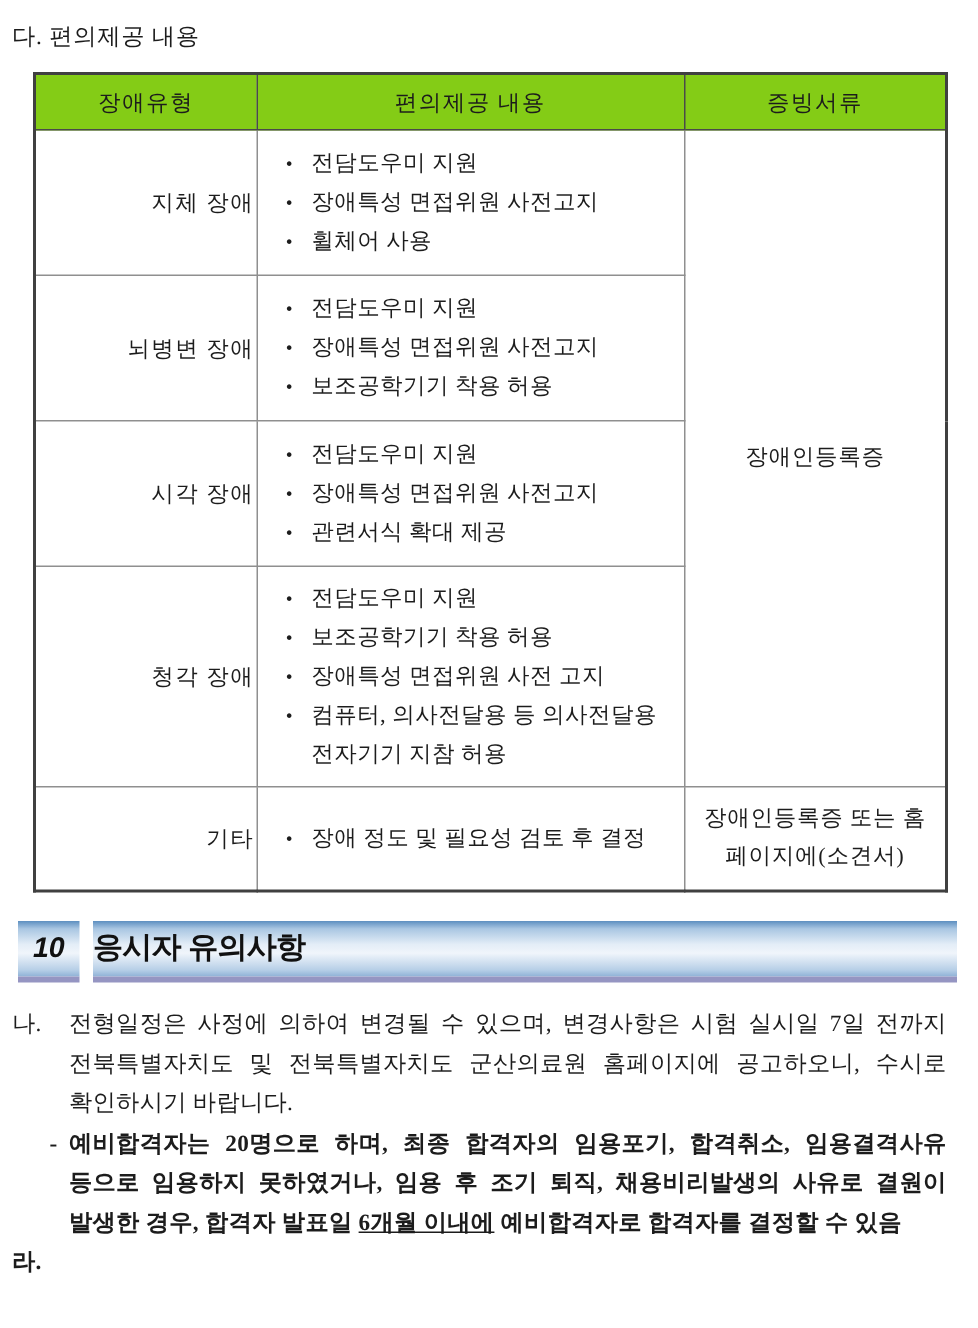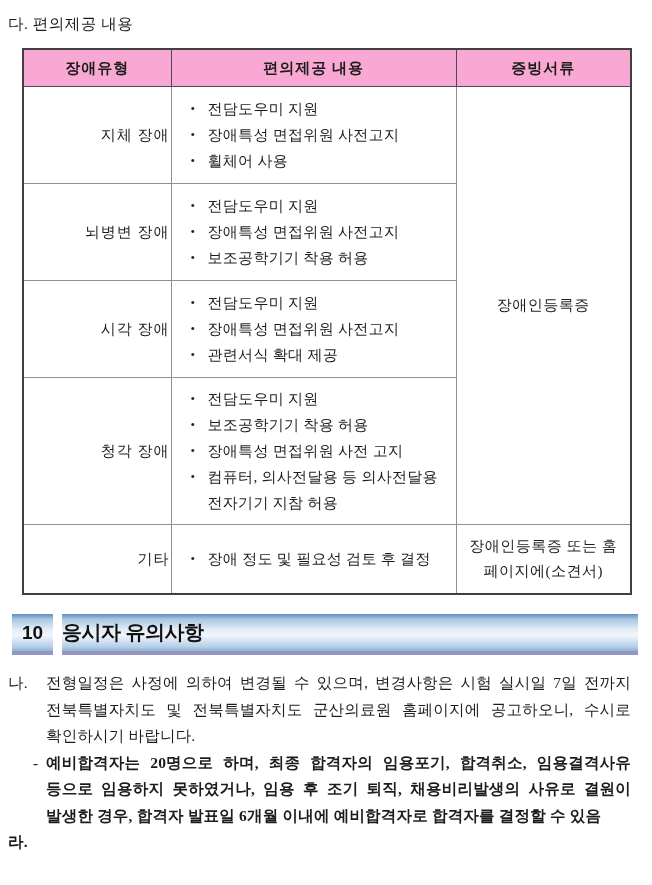--- a/index.html
+++ b/index.html
@@ -25,22 +25,22 @@
   
   table.acc-table {
     border-collapse: collapse;
     margin-left: 15px;
     width: 608px;
     table-layout: fixed;
     font-size: 15px;
   }
   table.acc-table { border: 2px solid #404040; }
   .acc-table th {
-    background: #f9a8d4;
-    font-weight: bold;
+    background: #84cc16;
+    font-weight: normal;
     border: 1px solid #4a4a4a;
     border-bottom: 1px solid #4a4a4a;
     height: 34px;
     text-align: center;
     letter-spacing: 1px;
   }
   .acc-table td {
     border: 1px solid #8f8f8f;
     vertical-align: middle;
   }
@@ -87,20 +87,21 @@
     height: 37px;
   }
   .band-num {
     width: 41px;
     text-align: center;
     line-height: 37px;
     font-size: 19px;
     font-weight: bold;
     color: #111;
     margin-right: 9px;
+    font-style: italic;
   }
   .band-title {
     flex: 1;
     line-height: 37px;
     font-size: 20px;
     font-weight: bold;
     color: #111;
     letter-spacing: -0.5px;
   }
 
@@ -133,21 +134,21 @@
     margin: 0;
     font-weight: bold;
     letter-spacing: 0.2px;
   }
   .note-sub .mkr {
     display: inline-block;
     width: 13px;
     text-indent: 0;
   }
   .bold { font-weight: bold; }
-  .uline { }
+  .uline { text-decoration: underline; }
 </style>
 </head>
 <body>
 
 <div class="page">
 
   <p class="section-label">다. 편의제공 내용</p>
 
   <table class="acc-table">
     <colgroup>

